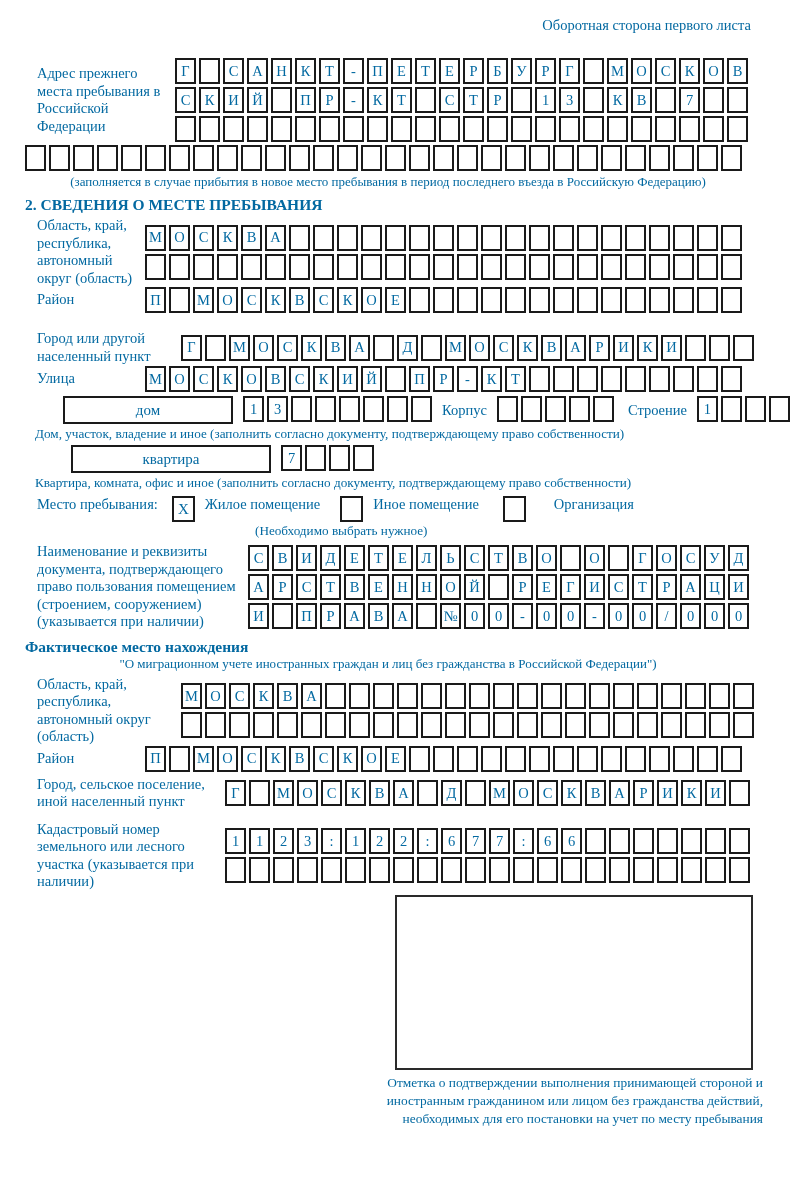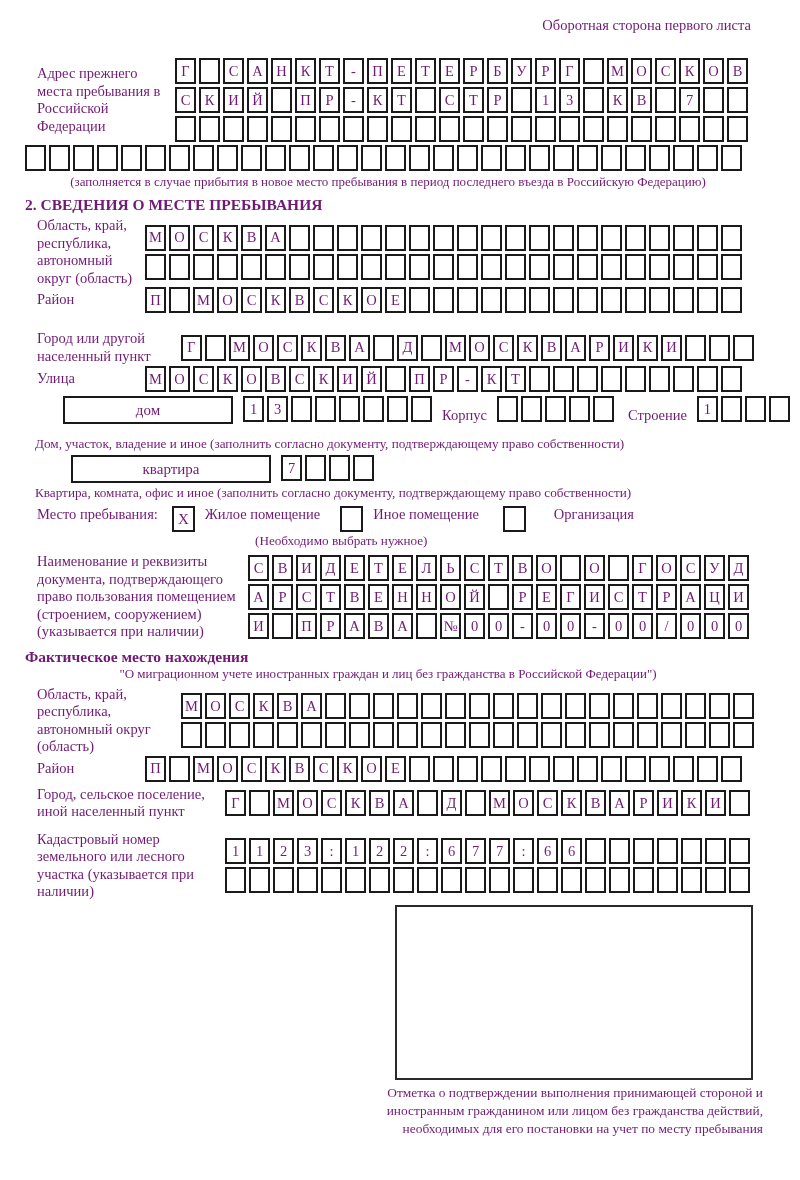--- a/index.html
+++ b/index.html
@@ -1,19 +1,19 @@
 <!DOCTYPE html>
 <html><head>
 <meta charset="utf-8">
 <style>
   html,body{margin:0;padding:0;background:#ffffff;}
   .page{
     position:relative;width:796px;height:1180px;box-sizing:border-box;
     padding:16px 45px 0 25px;overflow:hidden;background:#fff;
-    font-family:"Liberation Serif","DejaVu Serif",serif;color:#701a75;
+    font-family:"Liberation Serif","DejaVu Serif",serif;color:#0369a1;
   }
   .hdr-right{text-align:right;font-size:14.5px;line-height:18px;}
   .field{display:flex;align-items:center;}
   .lbl{flex:none;box-sizing:border-box;padding-left:12px;font-size:14.5px;line-height:17.5px;}
   .rows{display:flex;flex-direction:column;gap:3px;}
   .boxrow{display:flex;gap:3px;}
   .cbox{
     flex:none;box-sizing:border-box;width:21px;height:26px;border:2px solid #1a1a1a;
     display:flex;align-items:center;justify-content:center;
     font-size:14.5px;line-height:1;background:#fff;
@@ -28,21 +28,21 @@
   
   .f-top  .lbl{width:150px;}
   .f-reg2 .lbl{width:120px;}
   .f-dist .lbl{width:120px;}
   .f-city2 .lbl{width:156px;}
   .f-street .lbl{width:120px;}
   .f-doc  .lbl{width:223px;}
   .f-regf .lbl{width:156px;}
   .f-cityf .lbl{width:200px;}
   .f-kad  .lbl{width:200px;}
-  .houseline{display:flex;align-items:flex-end;margin-top:4px;padding-left:38px;}
+  .houseline{display:flex;align-items:center;margin-top:4px;padding-left:38px;}
   .houseline .boxrow{align-self:flex-start;}
   .inline-lbl{font-size:14.5px;margin:0 10px;white-space:nowrap;}
   .stayline{display:flex;align-items:flex-start;margin-top:5px;}
   .stayline .t{font-size:14.5px;white-space:nowrap;}
   .stamp{box-sizing:border-box;width:358px;height:175px;border:2px solid #2a2a2a;margin-left:370px;background:#fff;}
   .stamp-cap{width:378px;margin-left:360px;text-align:right;font-size:13.4px;line-height:18px;margin-top:4px;}
 </style>
 </head>
 <body>
 
@@ -342,21 +342,21 @@
         <span class="cbox"></span>
       </div>
     <span class="inline-lbl" style="margin-left:14px;">Строение</span>
     <div class="boxrow">
         <span class="cbox">1</span>
         <span class="cbox"></span>
         <span class="cbox"></span>
         <span class="cbox"></span>
       </div>
   </div>
-  <div class="note-l" style="margin-top:12px;margin-left:10px;">Дом, участок, владение и иное (заполнить согласно документу, подтверждающему право собственности)</div>
+  <div class="note-l" style="margin-top:2px;margin-left:10px;">Дом, участок, владение и иное (заполнить согласно документу, подтверждающему право собственности)</div>
 
   <div class="houseline" style="margin-top:3px;margin-left:8px;">
     <div class="wbox" style="width:200px;">квартира</div>
     <div class="boxrow" style="margin-left:10px;">
         <span class="cbox">7</span>
         <span class="cbox"></span>
         <span class="cbox"></span>
         <span class="cbox"></span>
       </div>
   </div>

